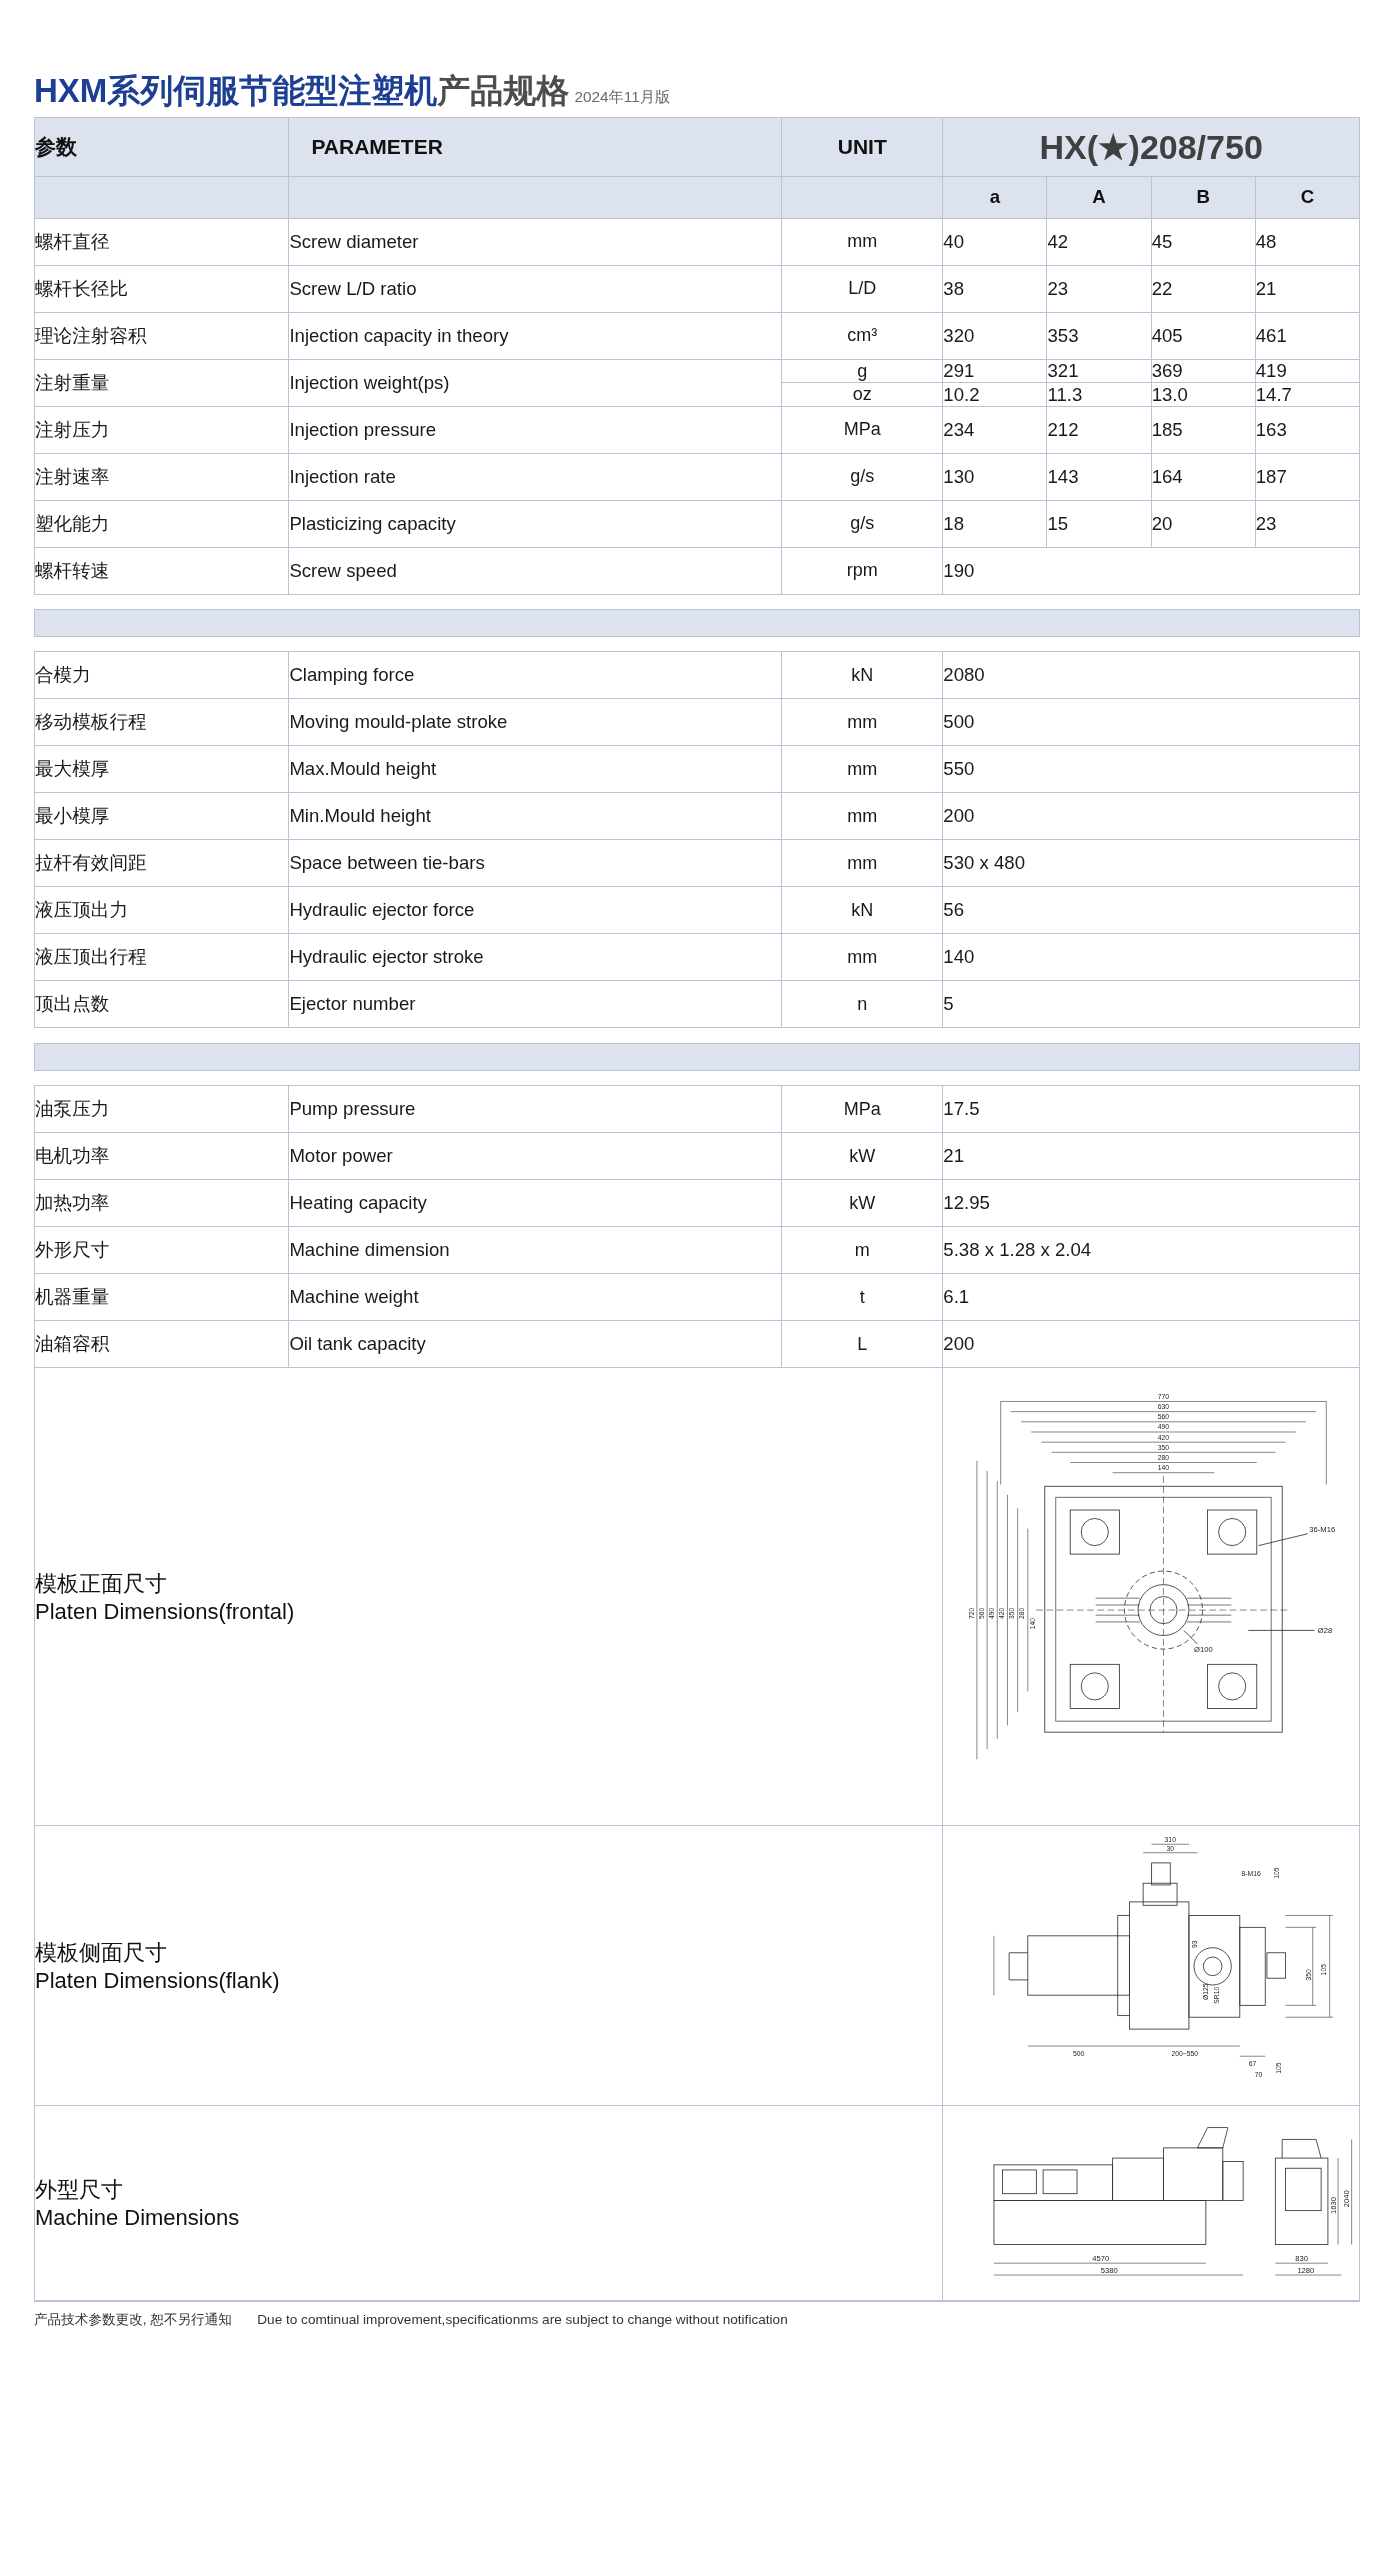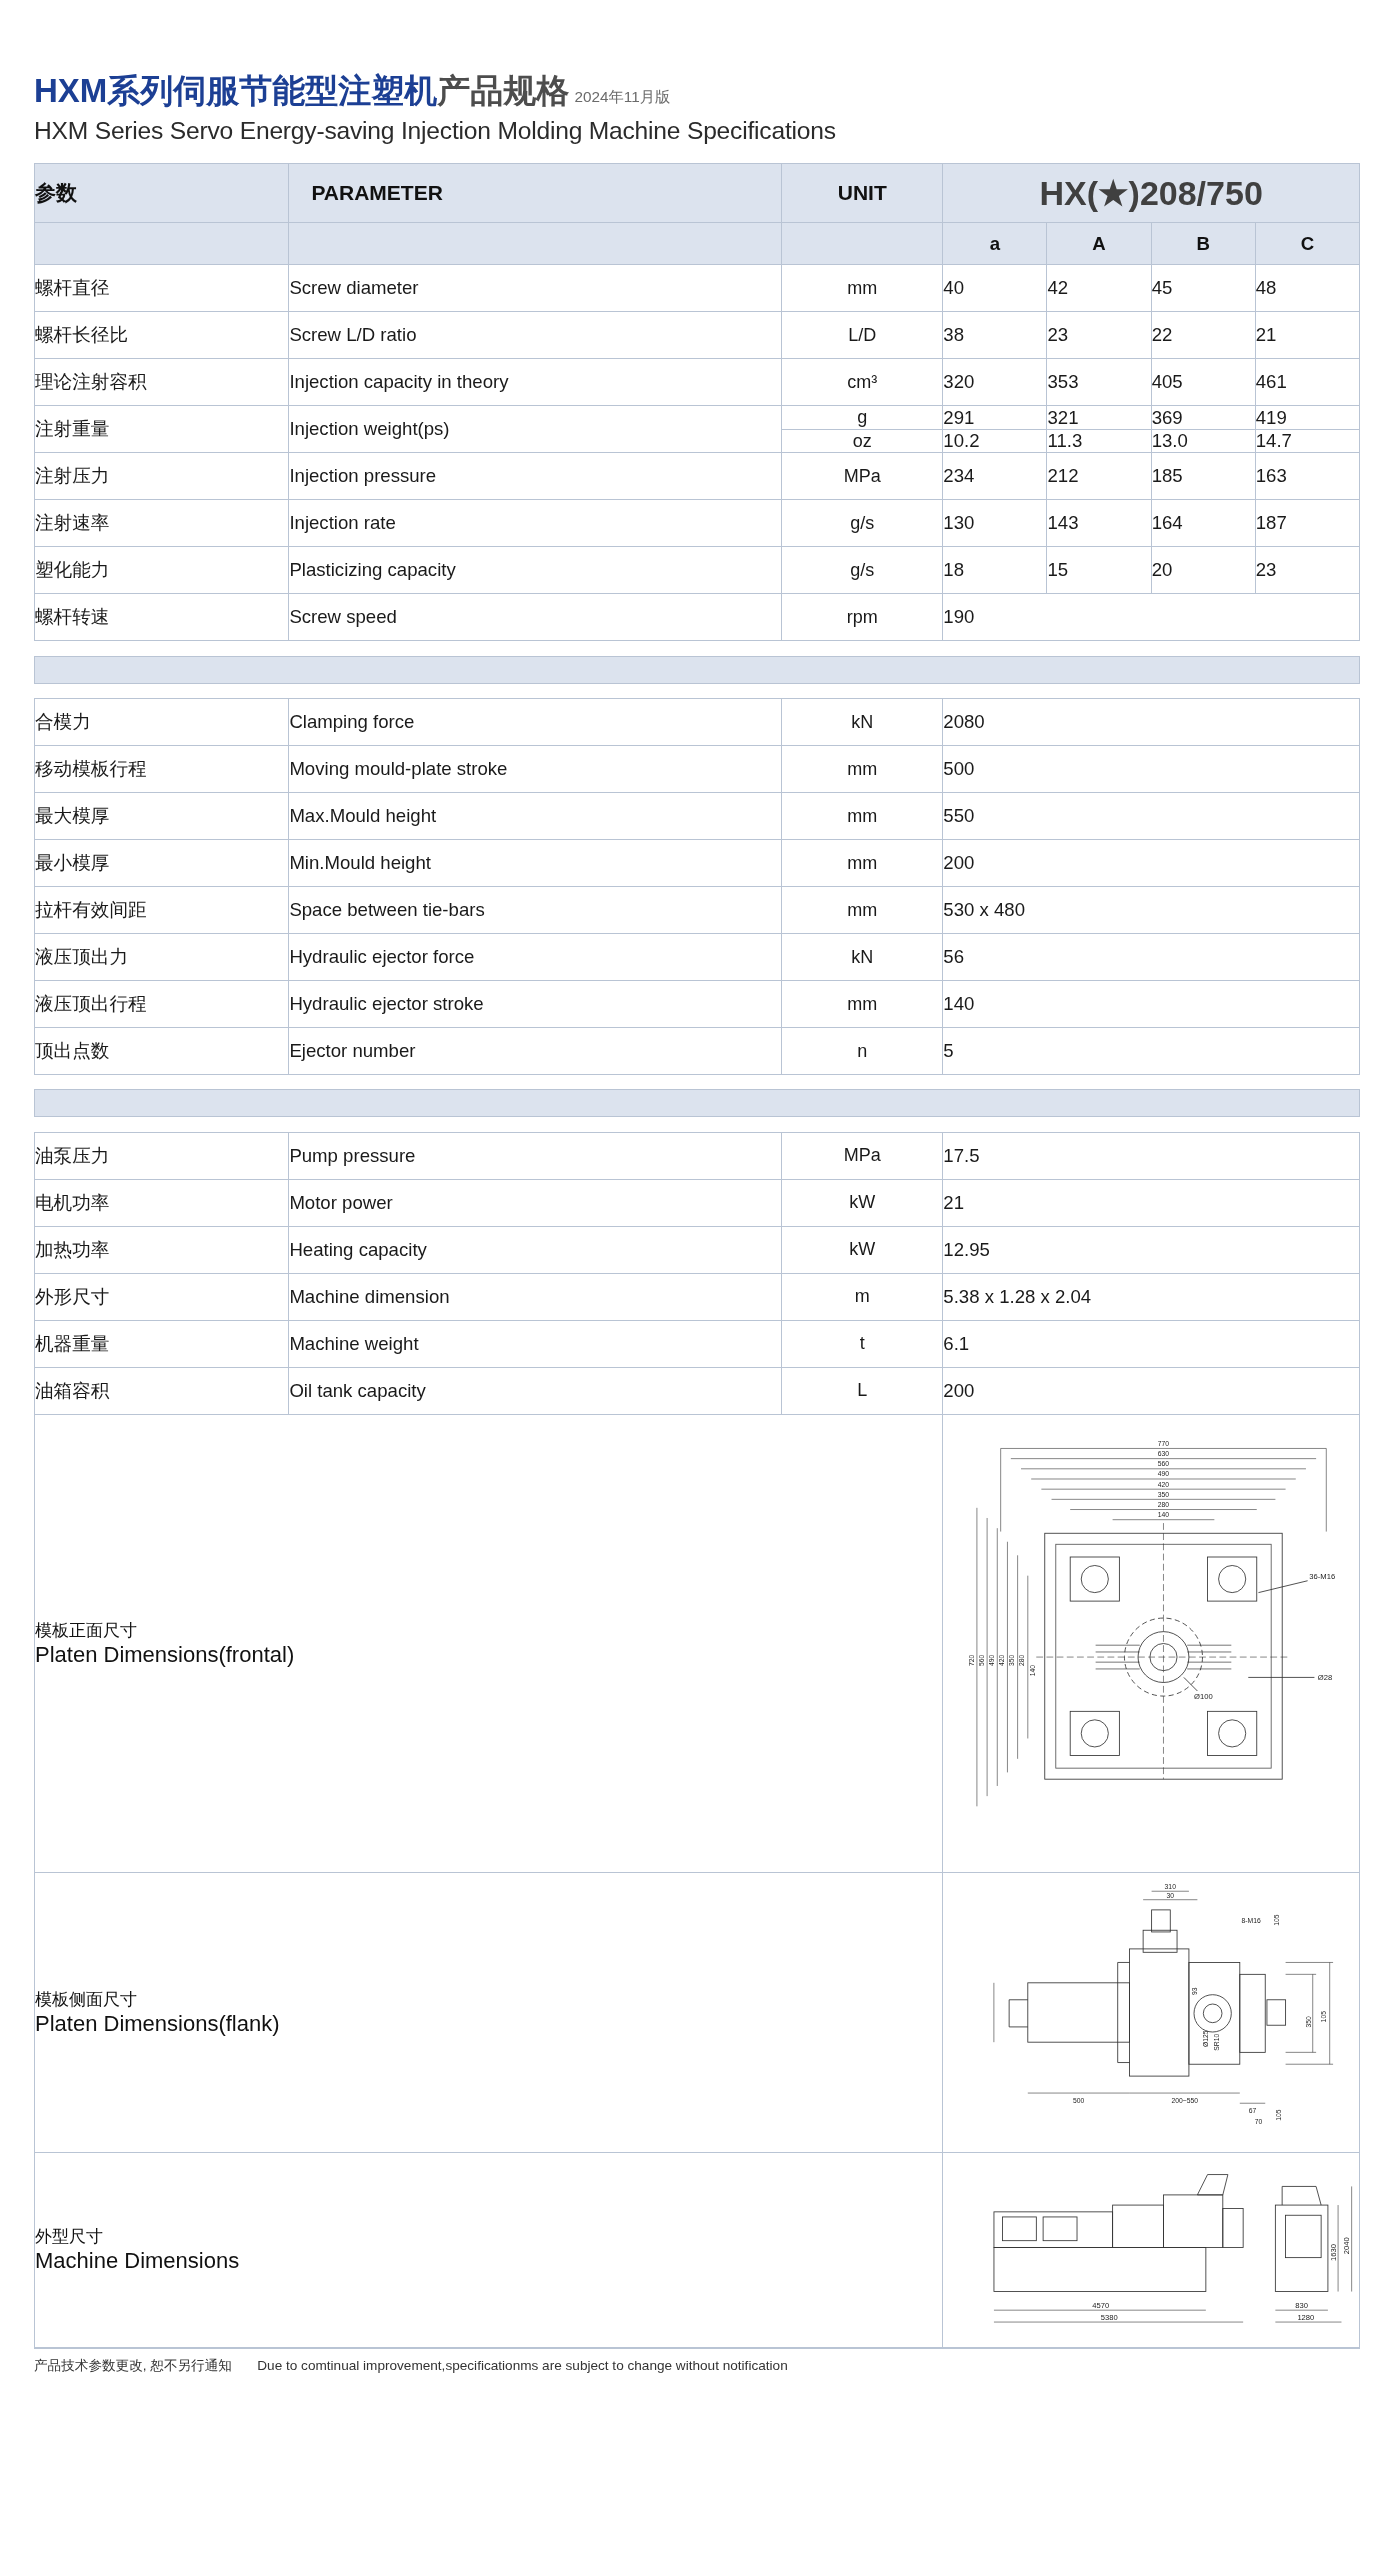--- a/index.html
+++ b/index.html
@@ -97,21 +97,21 @@
     height: 27px;
     border: 0.8px solid #b9c4d4;
   }
   tr.gap td {
     border: none;
     height: 15.3px;
     background: #ffffff;
   }
 
   
-  .draw-label-cn { font-size: 17px; color: #111; }
+  .draw-label-cn { font-size: 22px; color: #111; }
   .draw-label-en { font-size: 22px; color: #111; }
   td.draw-label {
     padding-left: 51px;
     vertical-align: middle;
   }
   td.draw-img {
     padding: 0;
     text-align: center;
     vertical-align: middle;
   }
@@ -132,21 +132,20 @@
 </head>
 <body>
 
 <div class="page">
 
   <div class="title-row">
     <div class="title-cn">
       <span class="blue">HXM系列伺服节能型注塑机</span><span class="grey">产品规格</span><span class="title-date">2024年11月版</span>
     </div>
   </div>
-  <div class="title-en">HXM Series Servo Energy-saving Injection Molding Machine Specifications</div>
 
   <table class="spec">
     <colgroup>
       <col class="c-cn">
         <col class="c-en">
         <col class="c-unit">
       <col class="c-val">
         <col class="c-val">
         <col class="c-val">
         <col class="c-val">

